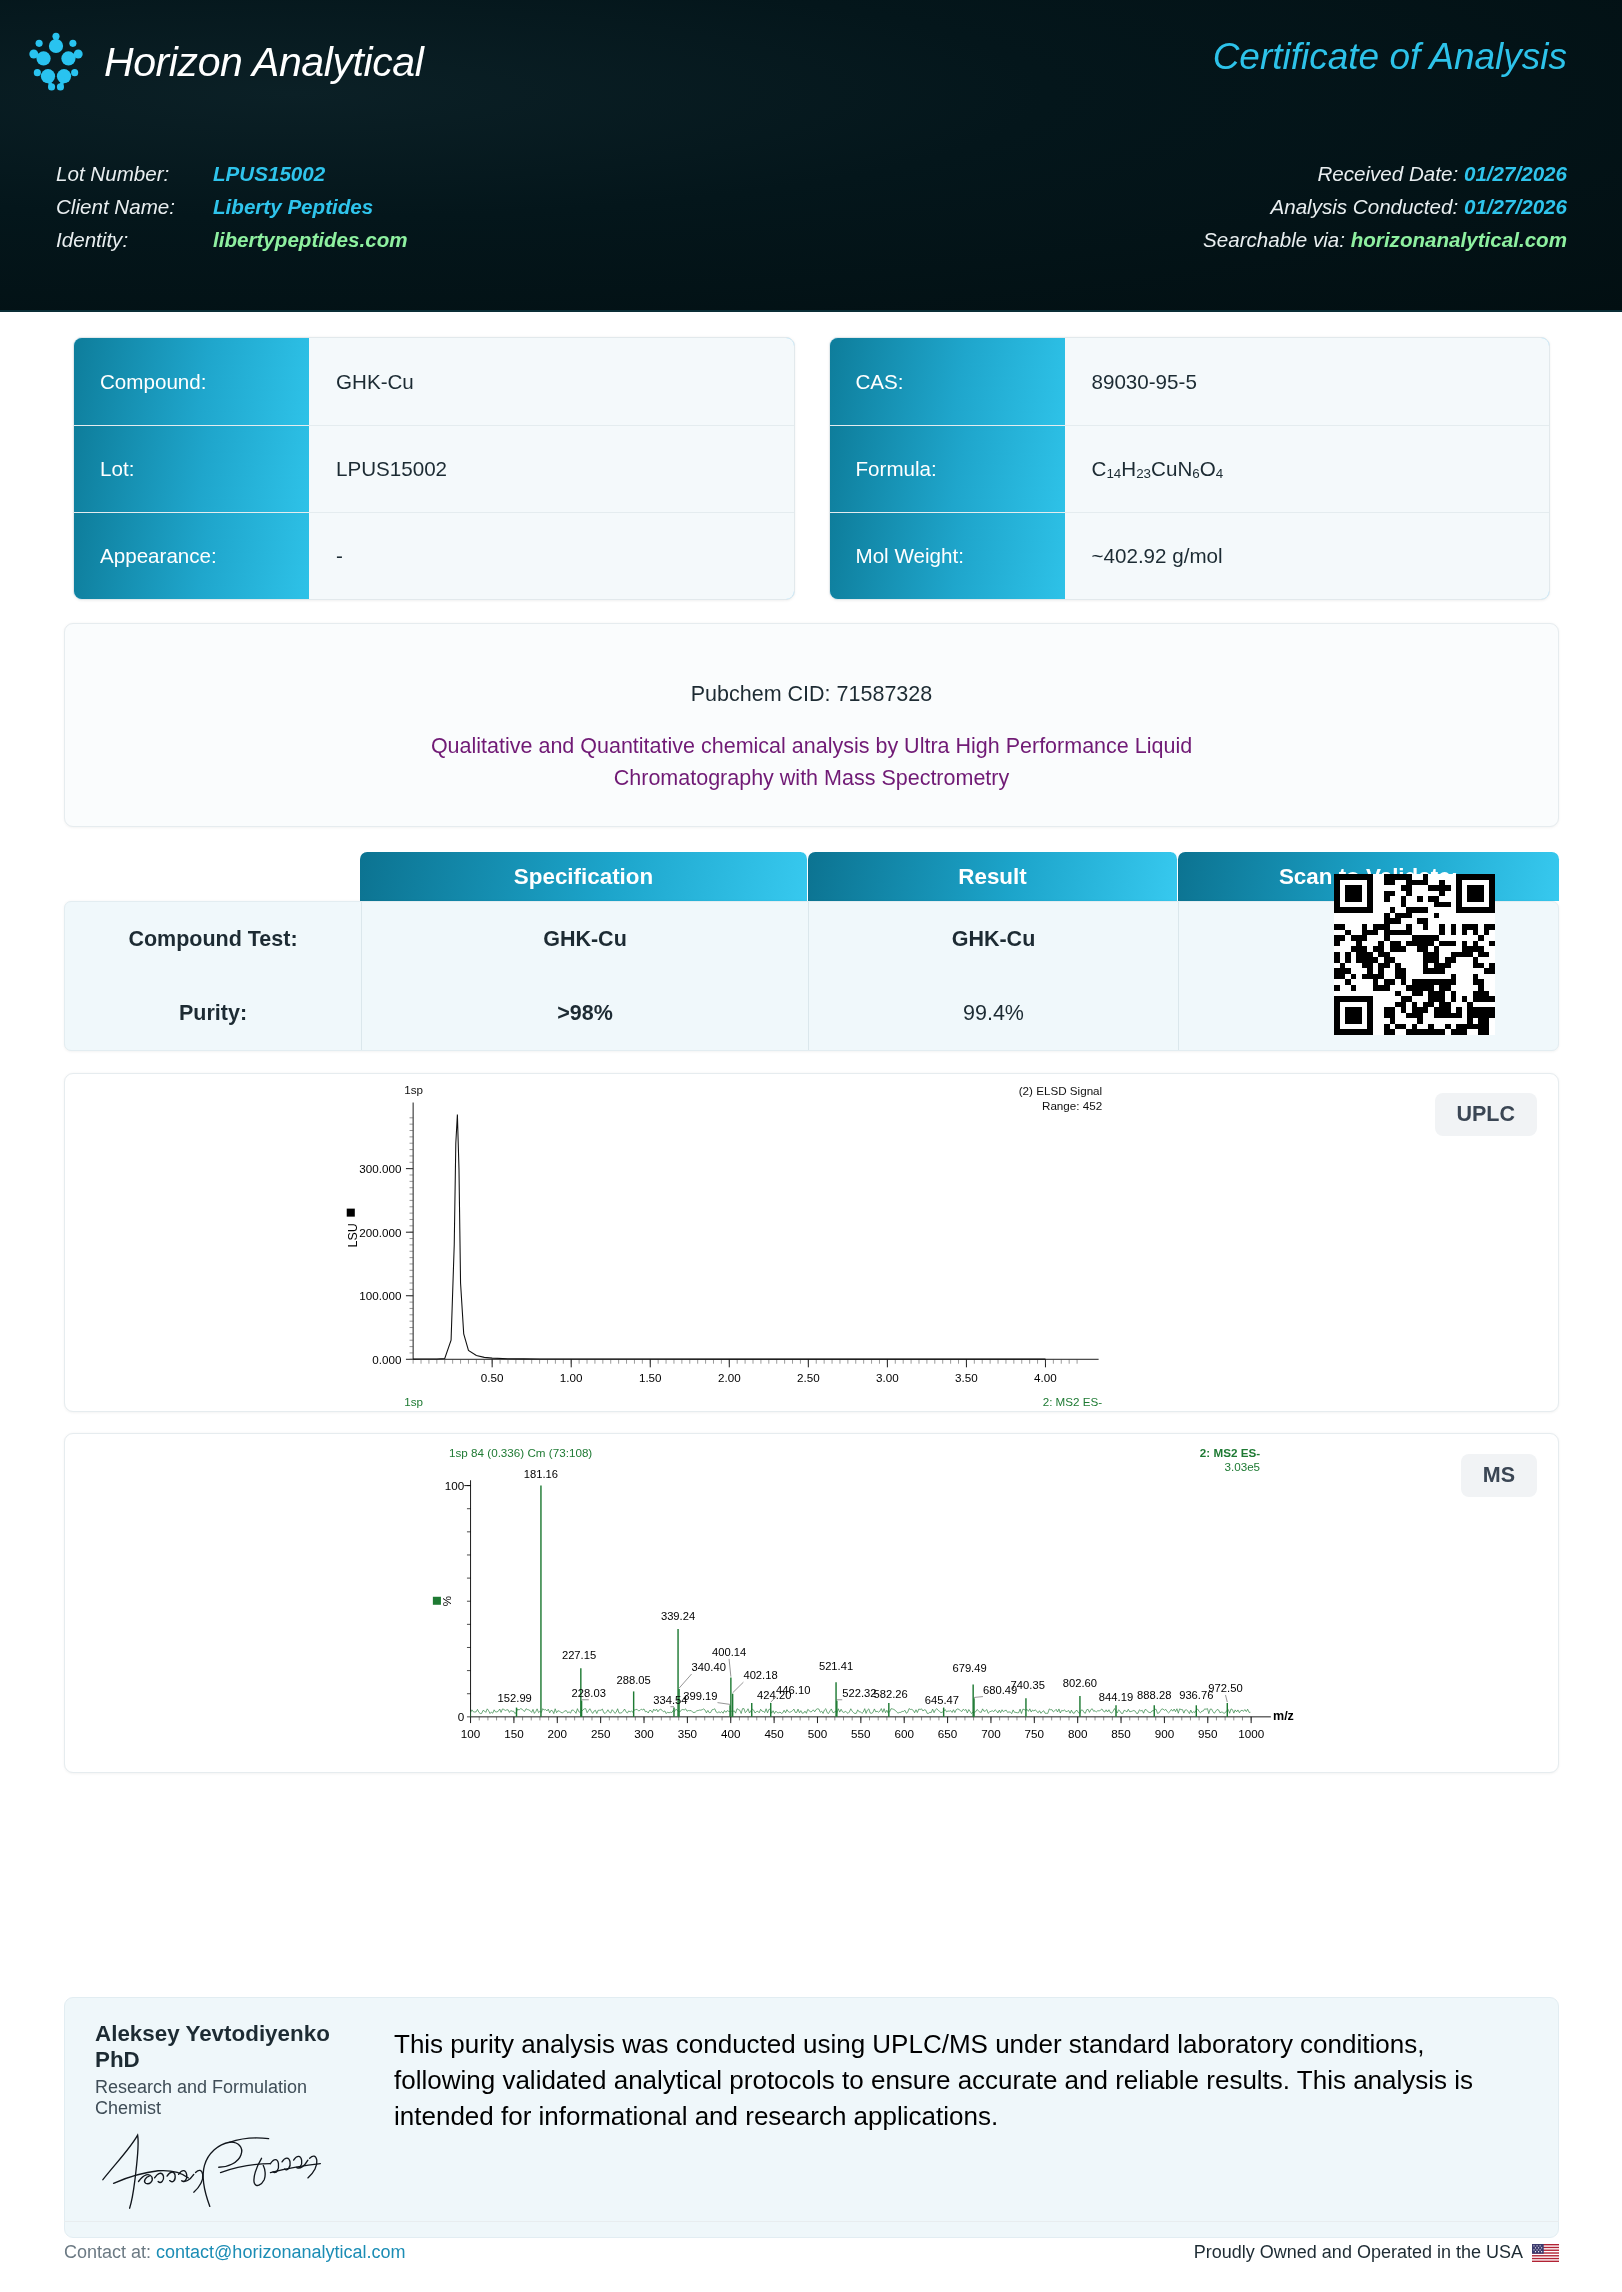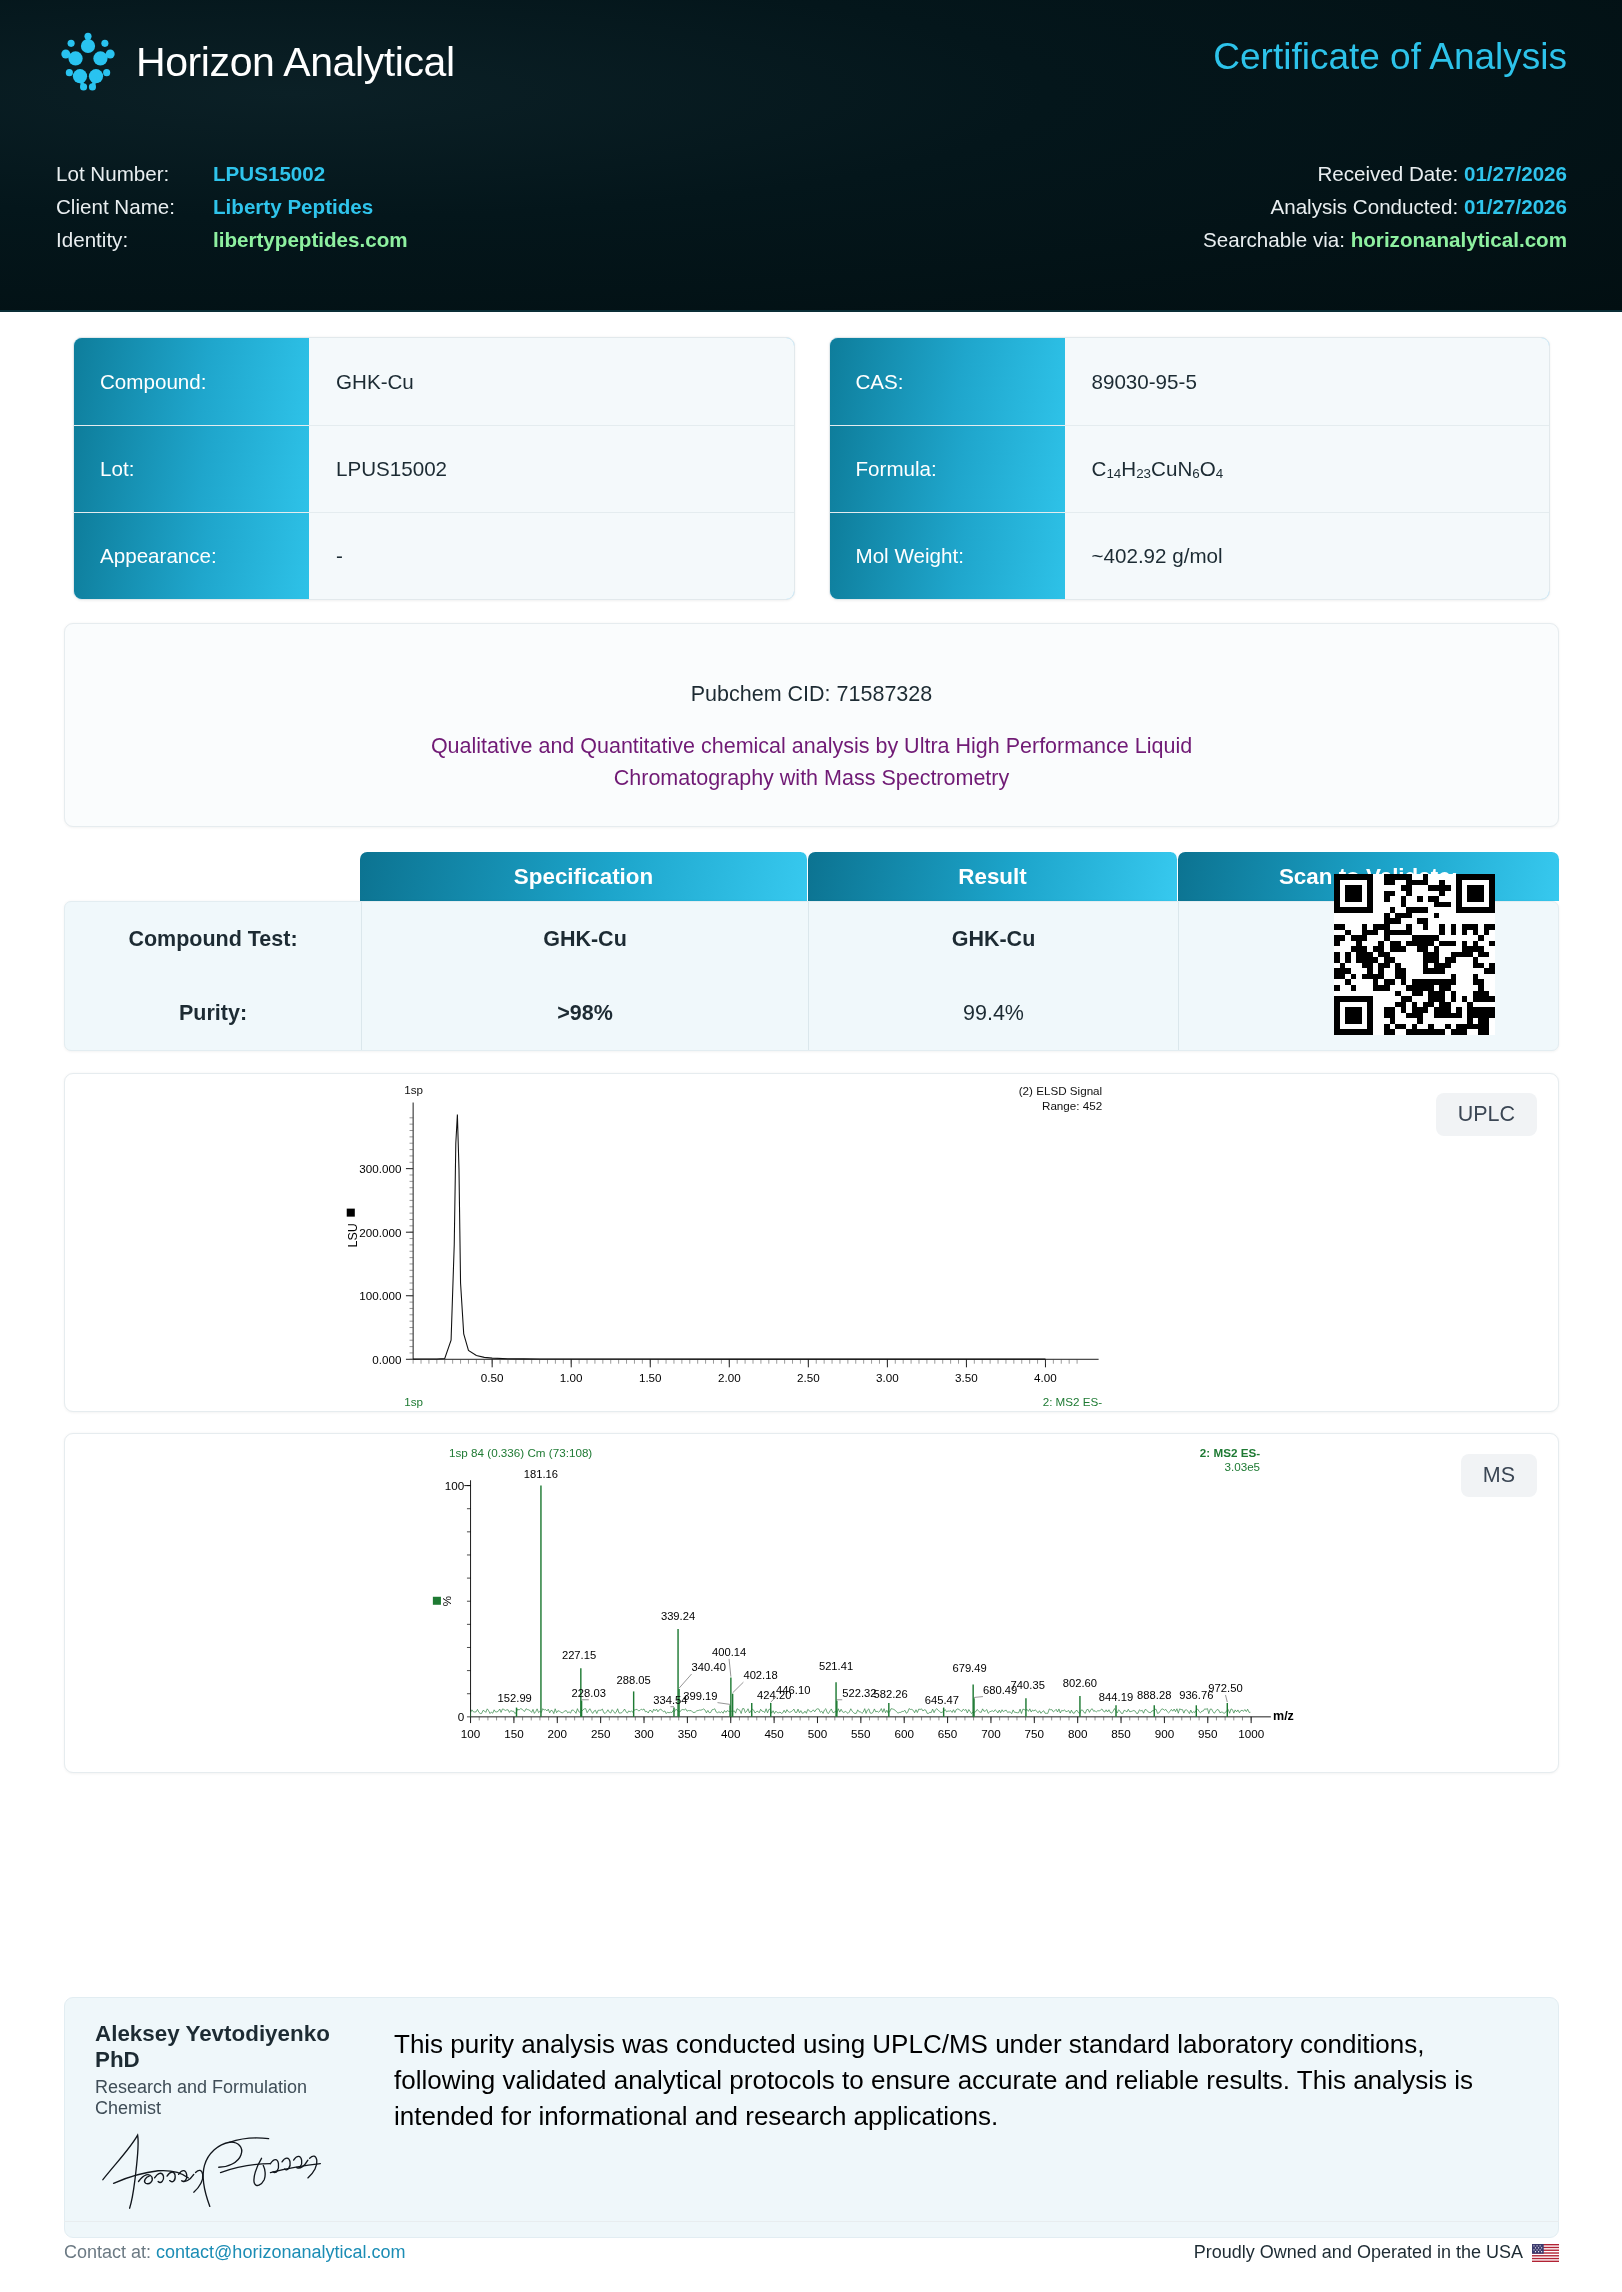--- a/index.html
+++ b/index.html
@@ -15,21 +15,22 @@
     background: #fff;
     overflow: hidden;
   }
 
   
   .header {
     position: relative;
     height: 312px;
     background: radial-gradient(ellipse at 18% 30%, #0b2026 0%, #04161b 40%, #020f12 100%);
     background-color: #03151a;
-    padding: 0 56px;
+    padding: 0 24px;
+    font-style: italic;
   }
   .header::after{
     content:"";
     position:absolute; left:0; right:0; bottom:0; height:1.8px;
     background:#0a2e36;
   }
   .brand-row { display: flex; align-items: center; padding-top: 30px; }
   .logo-mark { width: 64px; height: 64px; flex: 0 0 64px; position: relative; }
   .logo-mark svg { display:block; width:64px; height:64px; }
   .brand-name {
@@ -190,21 +191,21 @@
     box-shadow: 0 0.9px 2.7px rgba(0,0,0,.05);
   }
   .chart-card.uplc { height: 339px; }
   .chart-card.ms   { height: 340px; }
   .chart-badge {
     position: absolute;
     right: 21.5px;
     top: 19.7px;
     background: #f1f3f5;
     color: #3b4654;
-    font-weight: normal;
+    font-weight: bold;
     font-size: 21.5px;
     padding: 9px 21.5px;
     border-radius: 8px;
     z-index: 5;
   }
   .chart-svg { position: absolute; inset: 0; width: 100%; height: 100%; }
   .chart-svg text { font-family: "Liberation Sans", sans-serif; }
 
   
   .sig-card {

